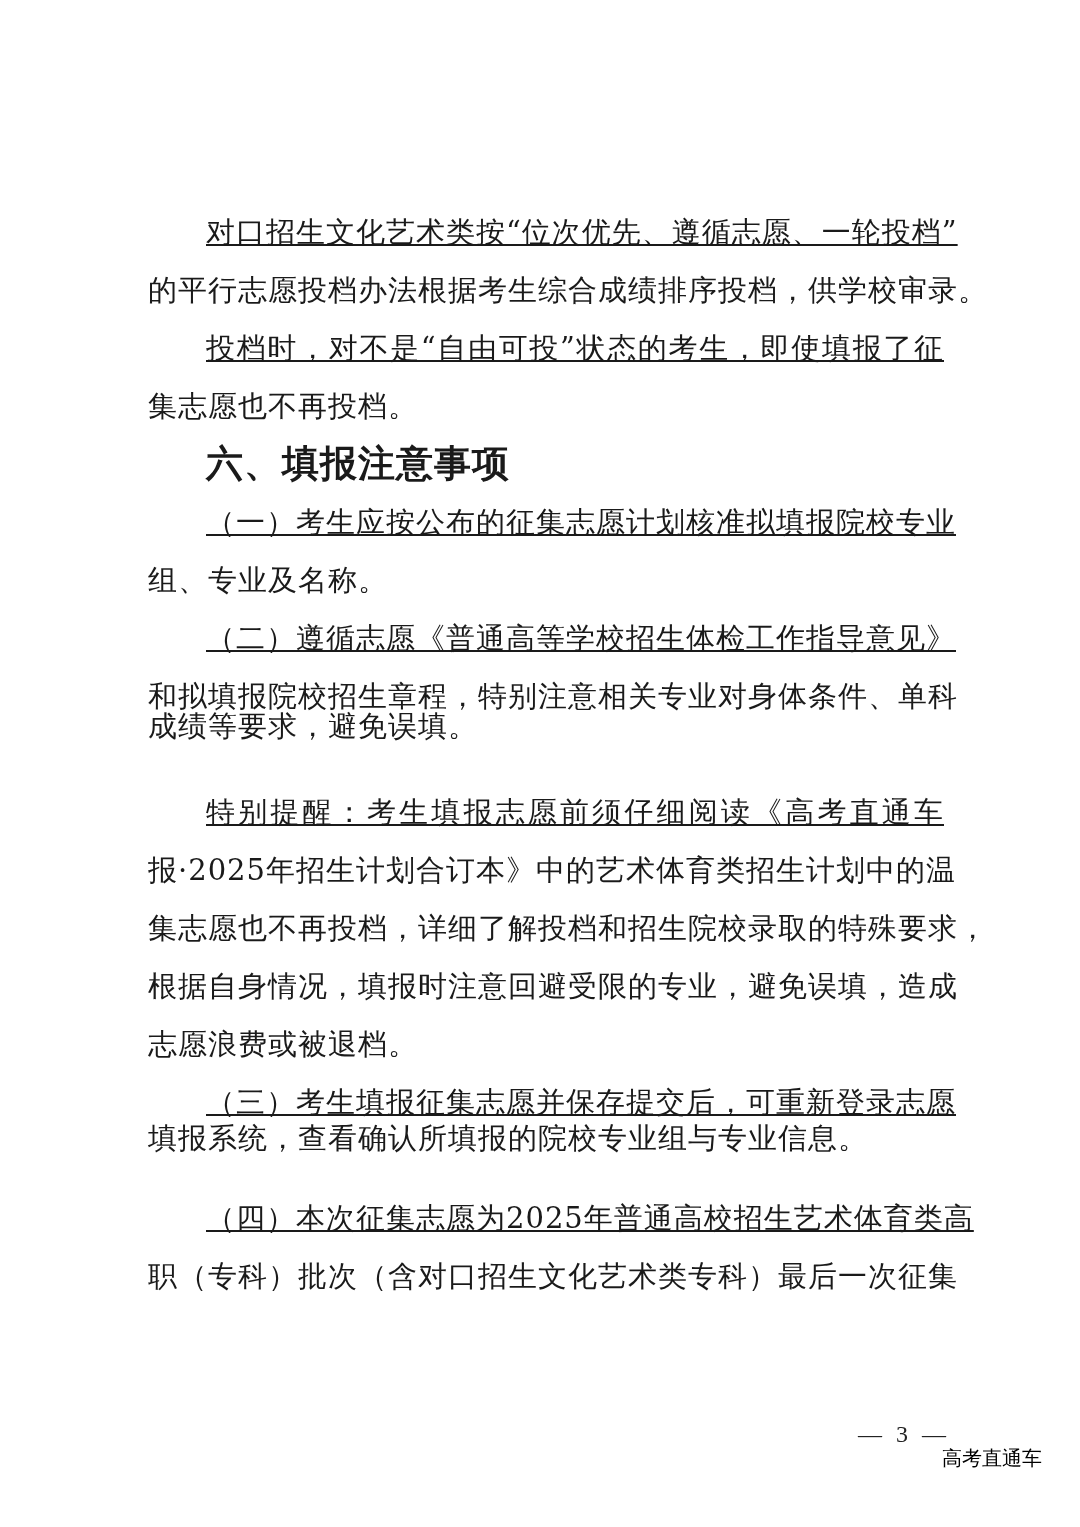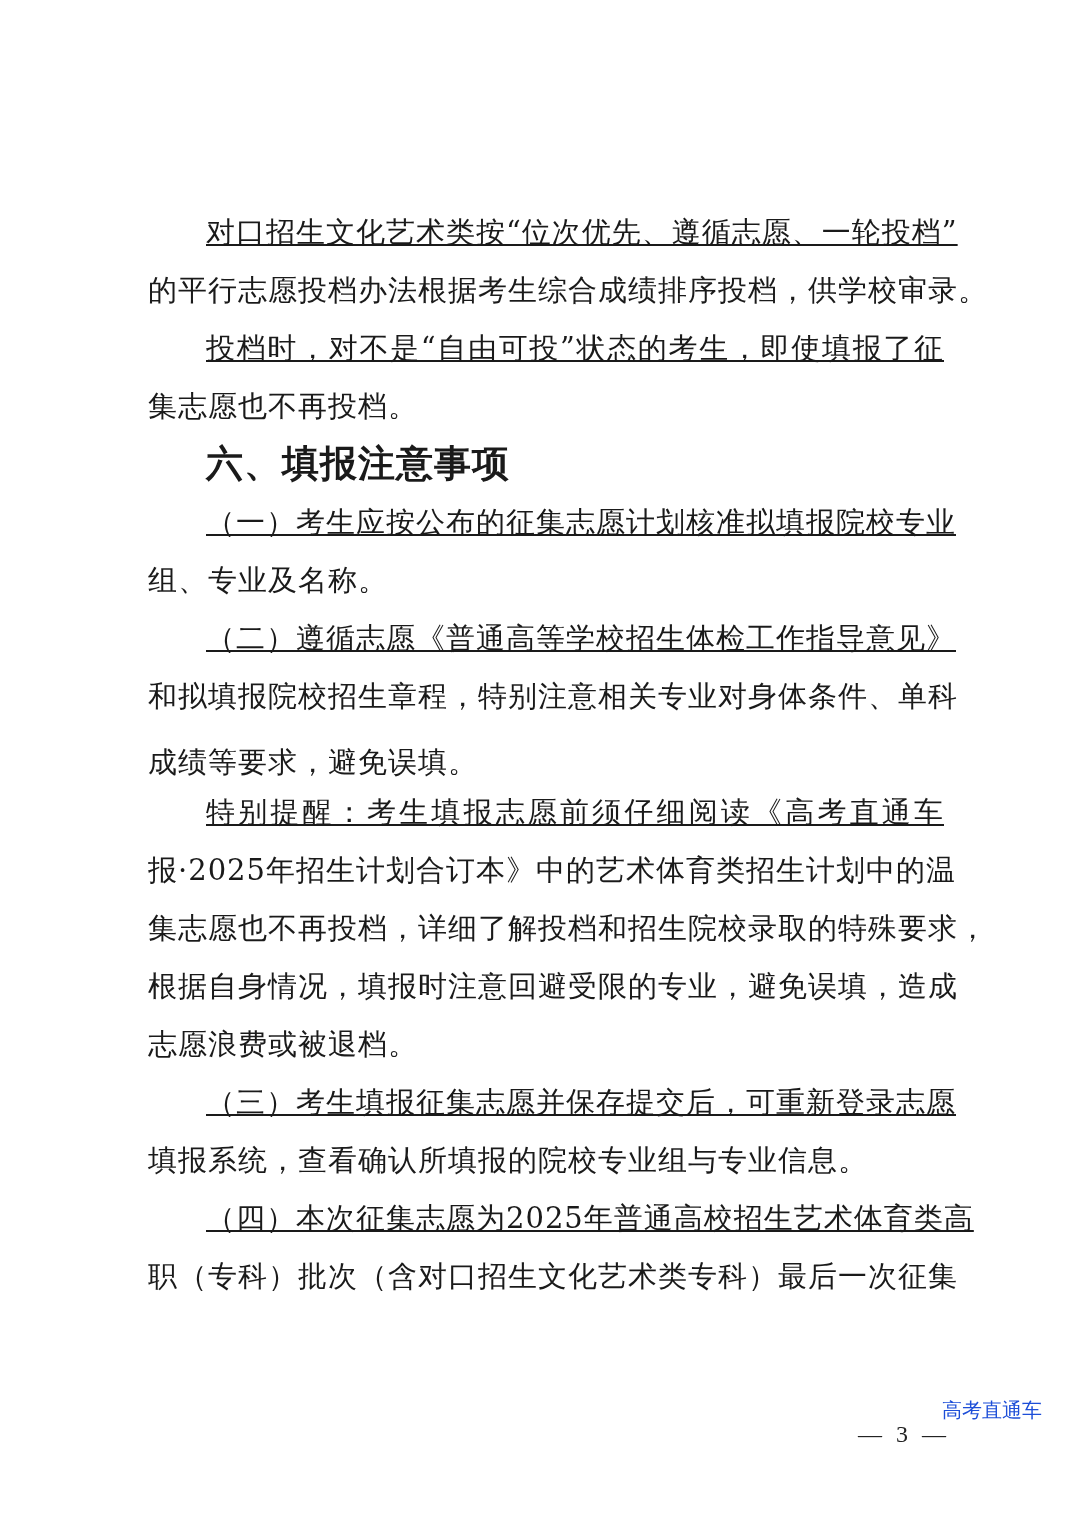--- a/index.html
+++ b/index.html
@@ -47,24 +47,24 @@
       top: 1420px;
       font-size: 24px;
       line-height: 28px;
       color: #222;
       font-family: "Liberation Serif", "DejaVu Serif", serif;
       letter-spacing: 4px;
     }
     .watermark {
       position: absolute;
       left: 942px;
-      top: 1398px;
+      top: 1446px;
       font-size: 20px;
       line-height: 24px;
-      color: #1d4ed8;
+      color: #000000;
       font-family: "DejaVu Sans", "Liberation Sans", sans-serif;
     }
   </style>
 </head>
 <body>
 
 <div class="page">
 
   <div class="line first" style="top:12px">对口招生文化艺术类按“位次优先、遵循志愿、一轮投档”</div>
   <div class="line last" style="top:70px">的平行志愿投档办法根据考生综合成绩排序投档，供学校审录。</div>
@@ -72,29 +72,29 @@
   <div class="line first" style="top:128px">投档时，对不是“自由可投”状态的考生，即使填报了征</div>
   <div class="line last" style="top:186px">集志愿也不再投档。</div>
 
   <div class="heading" style="top:244px">六、填报注意事项</div>
 
   <div class="line first" style="top:302px">（一）考生应按公布的征集志愿计划核准拟填报院校专业</div>
   <div class="line last" style="top:360px">组、专业及名称。</div>
 
   <div class="line first" style="top:418px">（二）遵循志愿《普通高等学校招生体检工作指导意见》</div>
   <div class="line" style="top:476px">和拟填报院校招生章程，特别注意相关专业对身体条件、单科</div>
-  <div class="line last" style="top:542px">成绩等要求，避免误填。</div>
+  <div class="line last" style="top:506px">成绩等要求，避免误填。</div>
 
   <div class="line first" style="top:592px">特别提醒：考生填报志愿前须仔细阅读《高考直通车</div>
   <div class="line" style="top:650px">报·2025年招生计划合订本》中的艺术体育类招生计划中的温</div>
   <div class="line" style="top:708px">集志愿也不再投档，详细了解投档和招生院校录取的特殊要求，</div>
   <div class="line" style="top:766px">根据自身情况，填报时注意回避受限的专业，避免误填，造成</div>
   <div class="line last" style="top:824px">志愿浪费或被退档。</div>
 
   <div class="line first" style="top:882px">（三）考生填报征集志愿并保存提交后，可重新登录志愿</div>
-  <div class="line last" style="top:940px">填报系统，查看确认所填报的院校专业组与专业信息。</div>
+  <div class="line last" style="top:918px">填报系统，查看确认所填报的院校专业组与专业信息。</div>
 
   <div class="line first" style="top:998px">（四）本次征集志愿为2025年普通高校招生艺术体育类高</div>
   <div class="line" style="top:1056px">职（专科）批次（含对口招生文化艺术类专科）最后一次征集</div>
 </div>
 
 <div class="page-number">— 3 —</div>
 <div class="watermark">高考直通车</div>
 
 </body></html>

